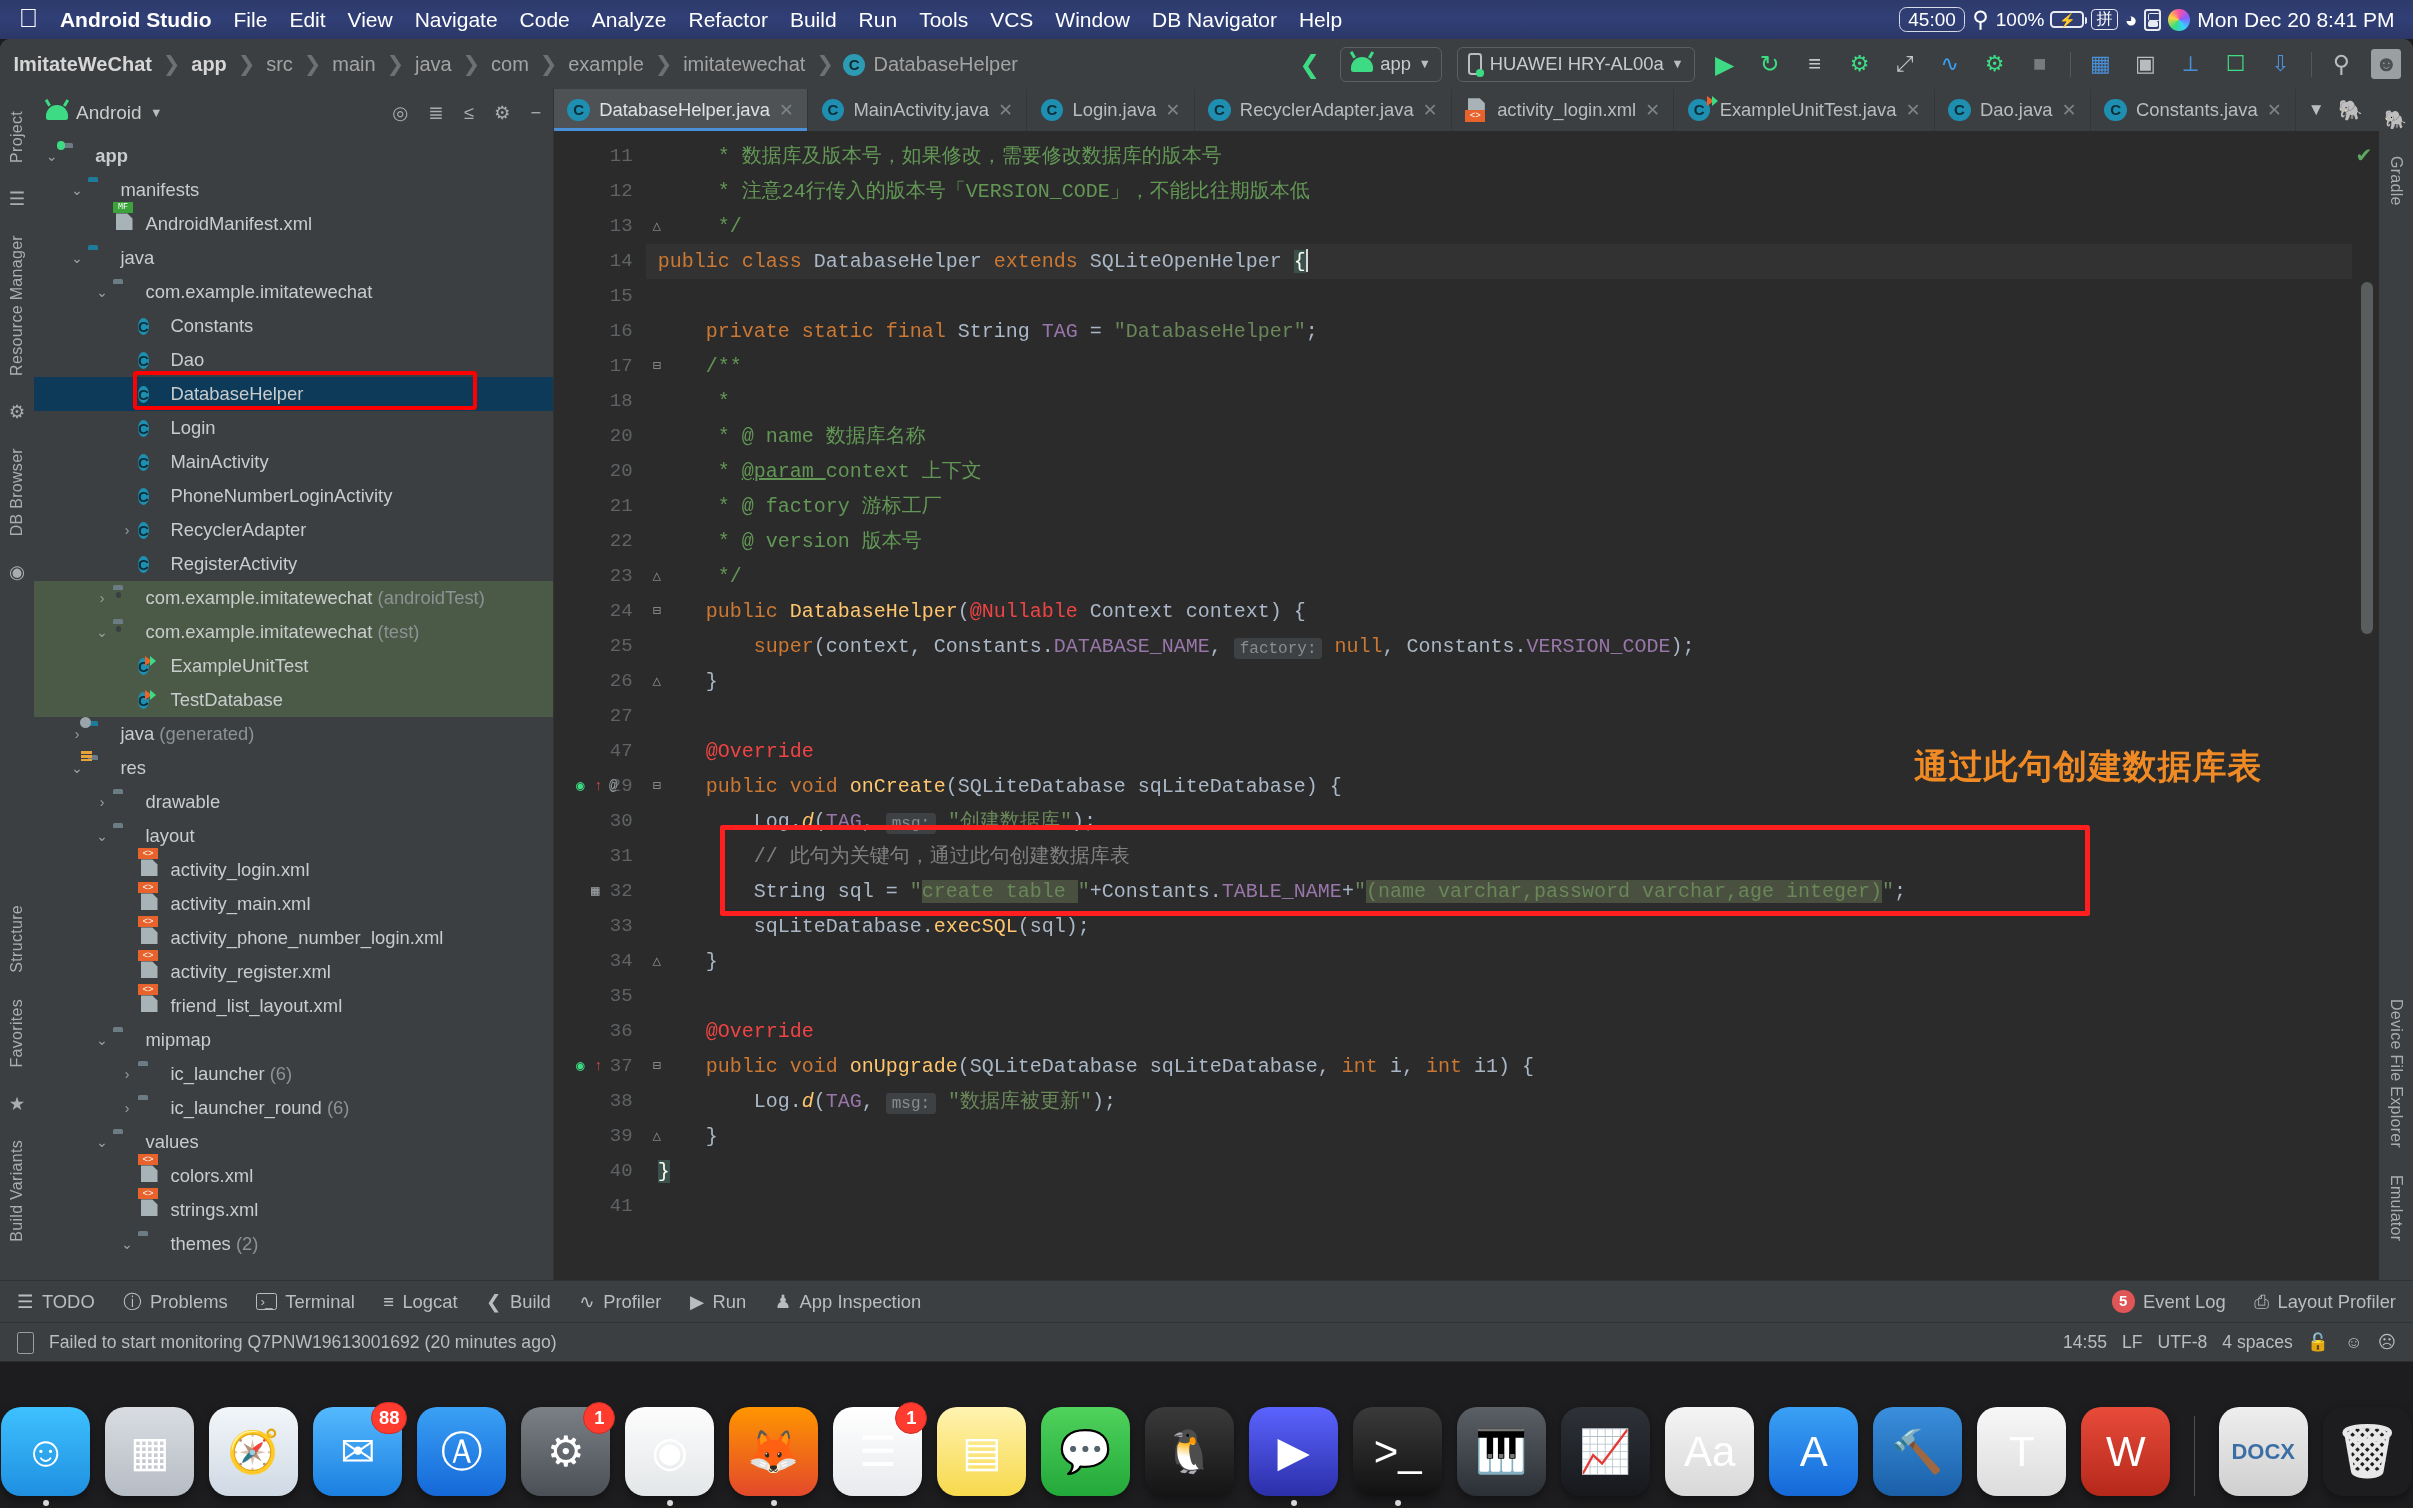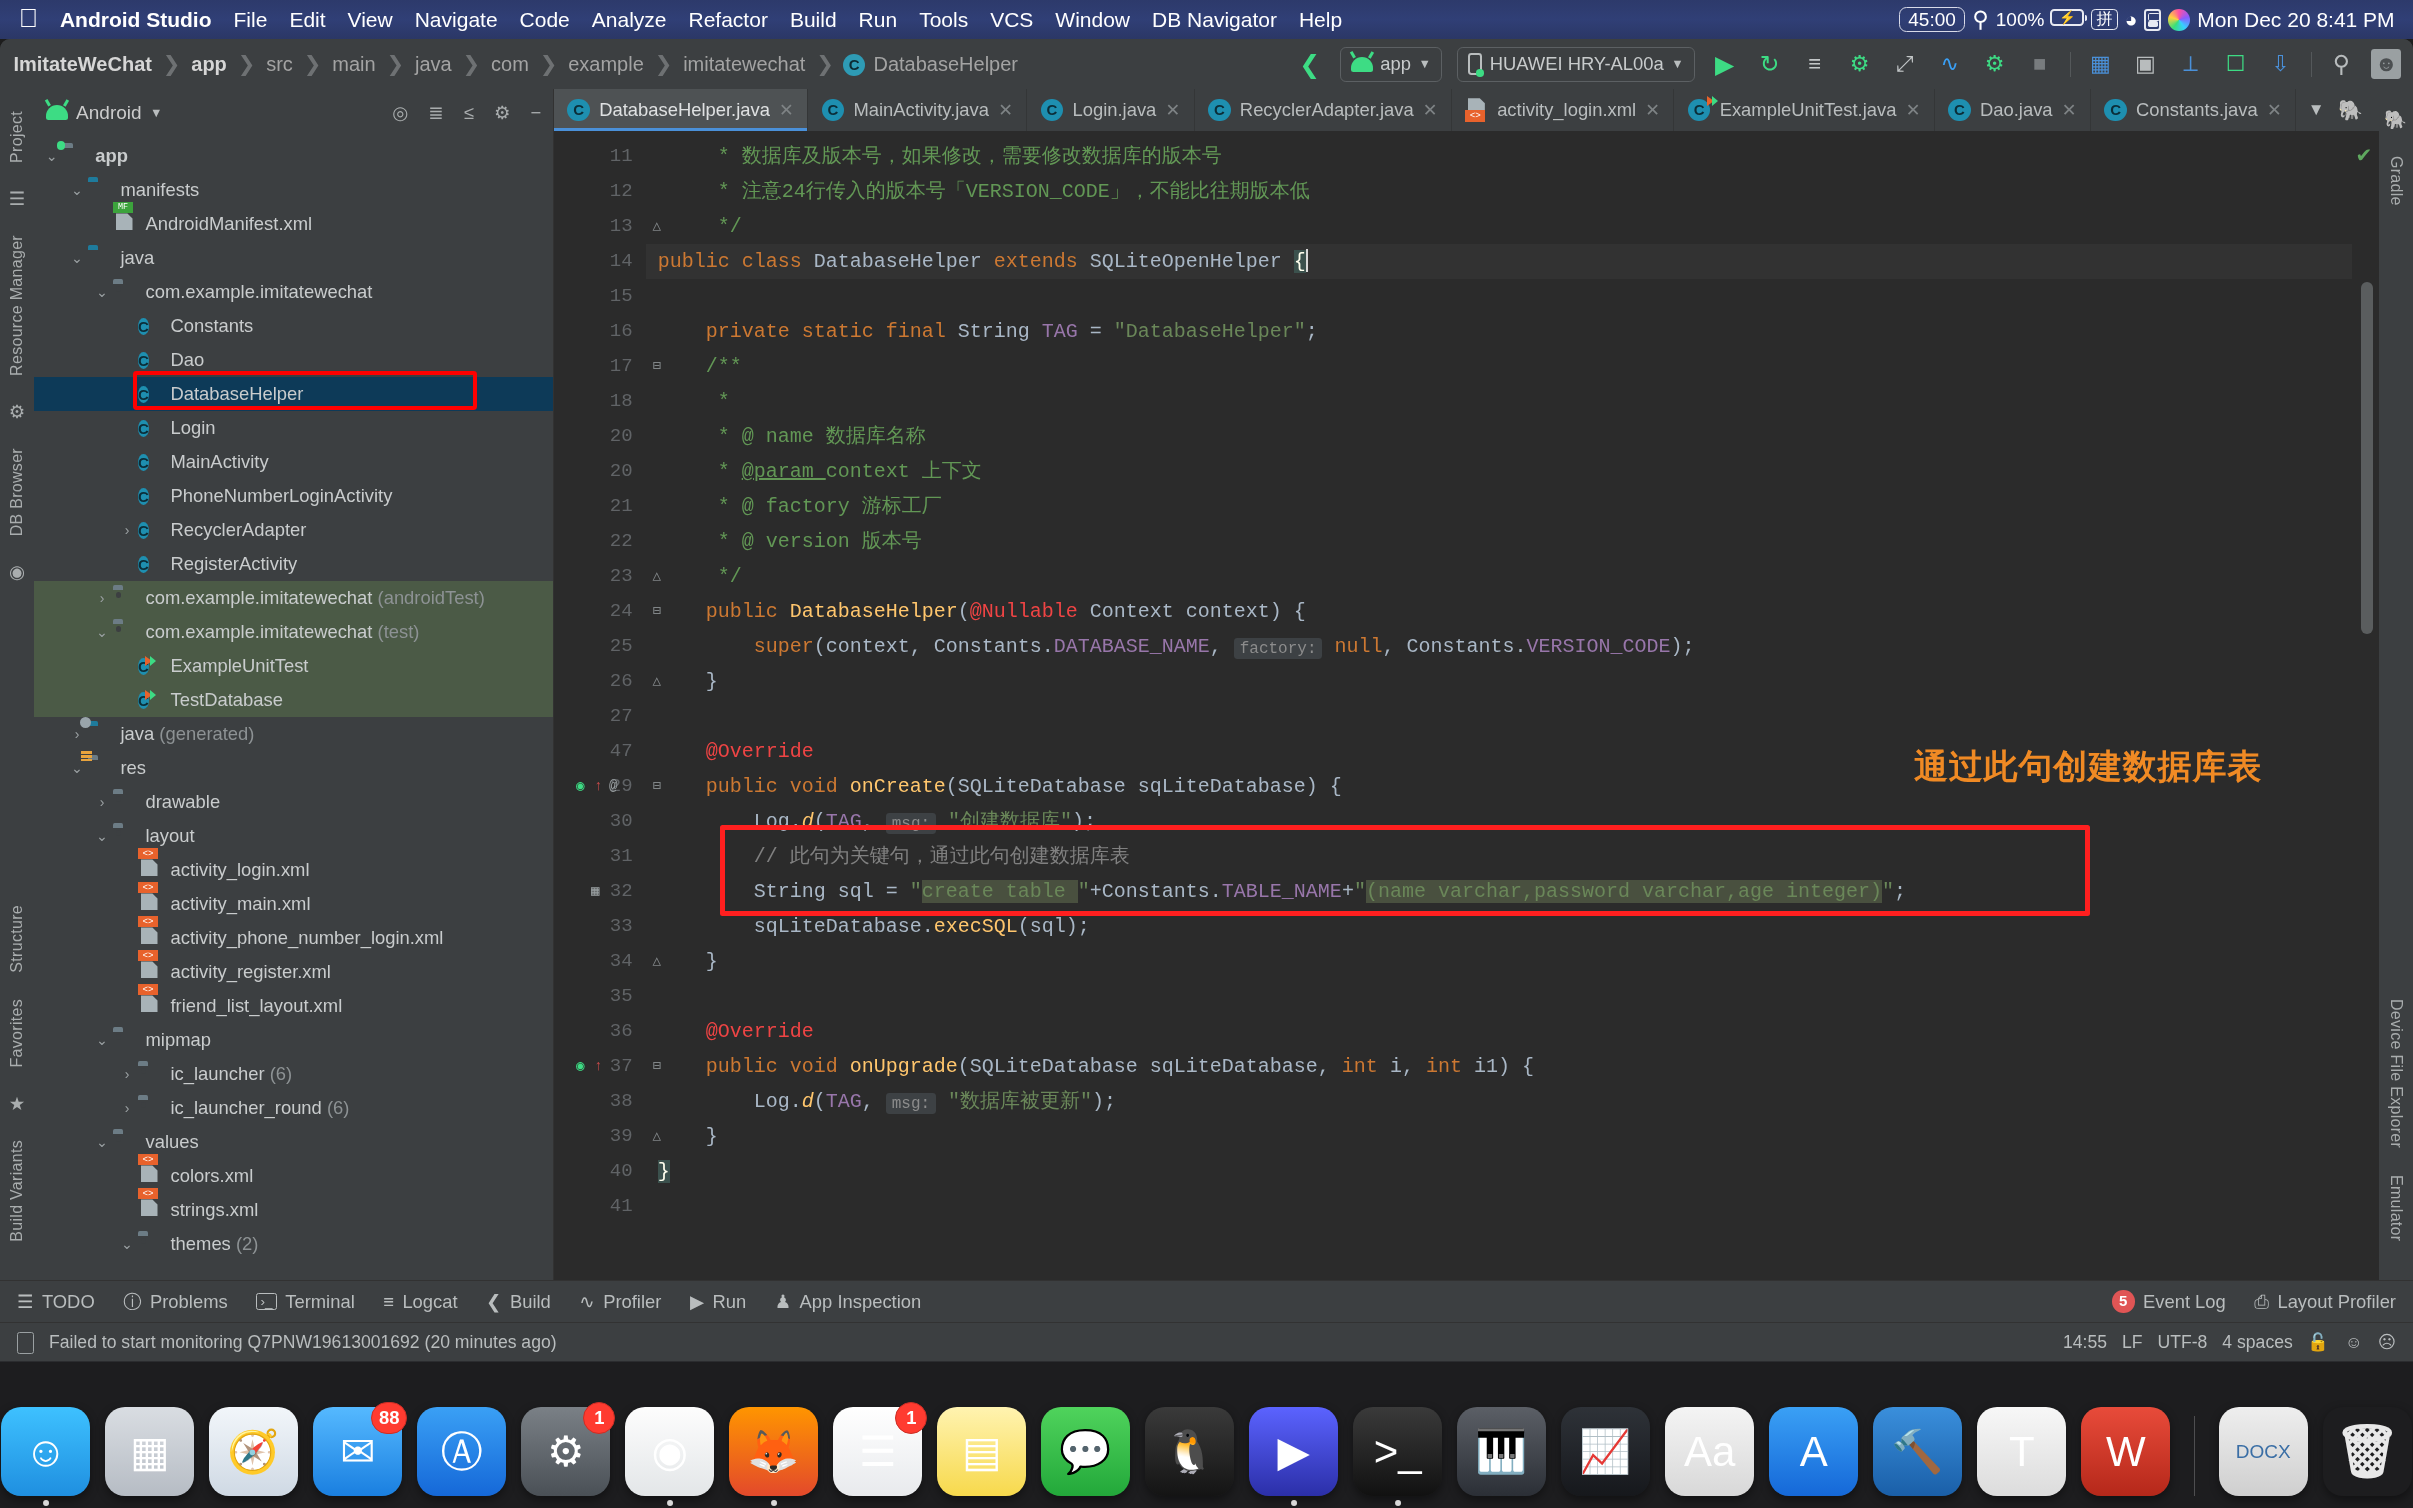--- a/index.html
+++ b/index.html
@@ -18,21 +18,21 @@
     font-size:21px; padding:0 18.4px;
   }
   .macbar .apple { font-size:26px; margin-right:22px; line-height:0; position:relative; top:-1.7px;}
   .macbar .mi { margin-right:22px; white-space:nowrap; }
   .macbar .mi.bold { font-weight:bold; }
   .macbar .spacer { flex:1; }
   .macbar .right { display:flex; align-items:center; gap:7px; }
   .timerbox {
     border:1.7px solid #d8dae8; border-radius:7.5px; padding:0.8px 8.4px; font-size:19px;
   }
-  .battbox { display:flex; align-items:flex-start; gap:5.9px; }
+  .battbox { display:flex; align-items:center; gap:5.9px; }
   .batt {
     width:34px;height:17.6px;border:2.1px solid #e8eaf2;border-radius:4.2px;position:relative;
   }
   .batt:after{content:"";position:absolute;right:-5px;top:4.2px;width:2.5px;height:6.7px;background:#e8eaf2;border-radius:0 1.7px 1.7px 0;}
   .batt .bolt{position:absolute;left:50%;top:50%;transform:translate(-50%,-50%);font-size:13.4px;color:#e8eaf2;}
   .imebox{border:1.7px solid #e8eaf2;border-radius:4.2px;padding:0px 4.2px;font-size:16px;line-height:1.15;}
   .wifi-i{font-size:21px;}
   .ctrl-i{display:inline-block;width:17px;height:22px;border:2.1px solid #e8eaf2;border-radius:3.4px;position:relative;}
   .ctrl-i:before{content:"";position:absolute;left:1.7px;top:2.5px;width:10px;height:5.9px;border:1.7px solid #e8eaf2;border-radius:1.7px;}
   .ctrl-i:after{content:"";position:absolute;left:1.7px;bottom:1.7px;width:10px;height:5.9px;background:#e8eaf2;border-radius:1.7px;}
@@ -794,21 +794,21 @@
       <div class="dapp" style="background: linear-gradient(rgb(58, 143, 220), rgb(26, 95, 168));">
         <span>🔨</span>
       </div>
       <div class="dapp" style="background: linear-gradient(rgb(247, 247, 247), rgb(220, 220, 220));">
         <span>T</span>
       </div>
       <div class="dapp" style="background: linear-gradient(rgb(232, 75, 58), rgb(181, 40, 26));">
         <span>W</span>
       </div>
       <div class="dsep"></div>
-      <div class="dapp" style="background: linear-gradient(rgb(238, 238, 238), rgb(207, 207, 207)); color: rgb(58, 110, 165); font-size: 19px; font-weight: normal;">
+      <div class="dapp" style="background: linear-gradient(rgb(238, 238, 238), rgb(207, 207, 207)); color: rgb(58, 110, 165); font-size: 22px; font-weight: bold;">
         <span>DOCX</span>
       </div>
       <div class="dapp" style="background: transparent; color: rgb(232, 232, 232); font-size: 52px; font-weight: bold;">
         <span>🗑</span>
       </div>
     </div>
 </div>
 
 
 </body></html>

